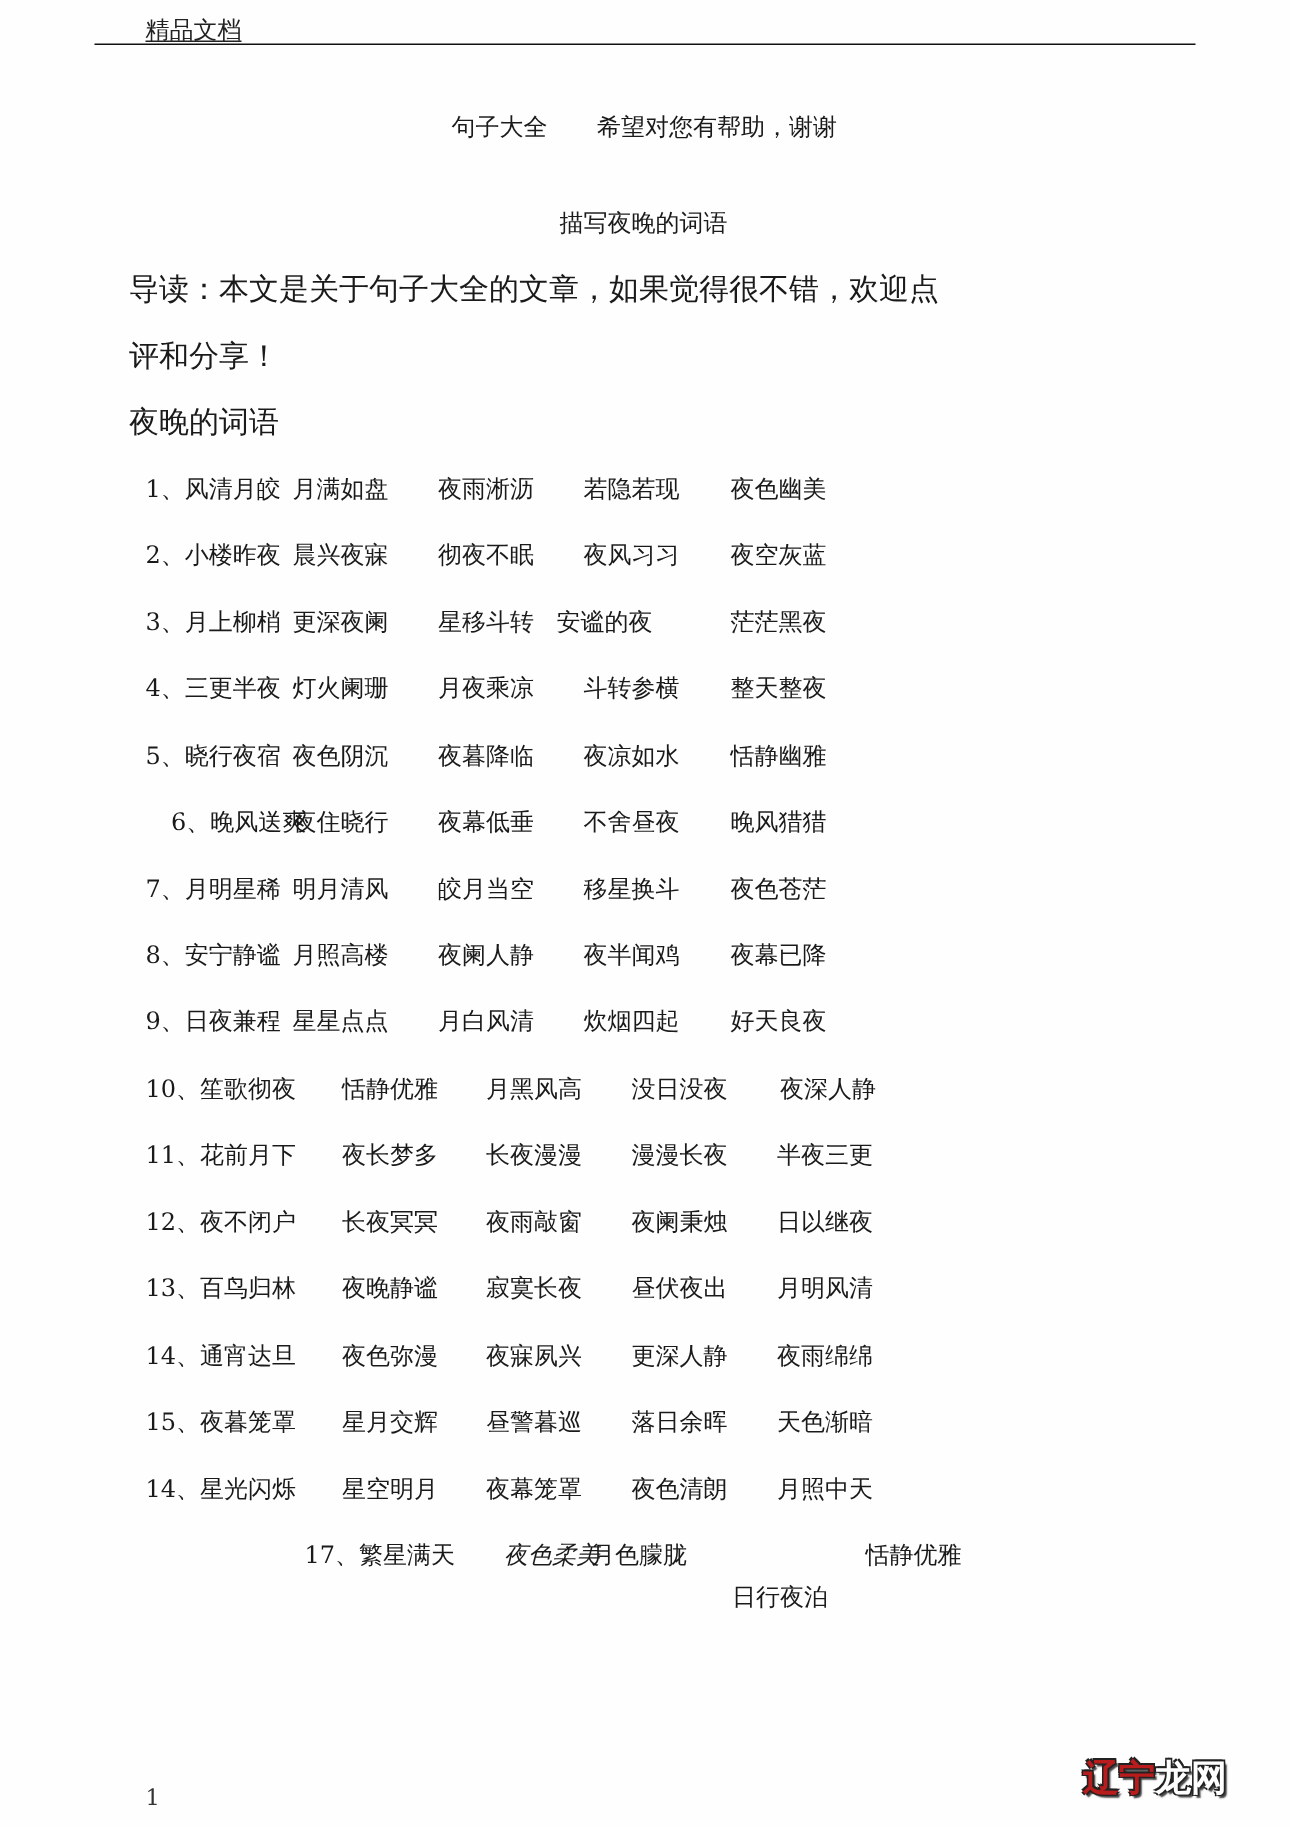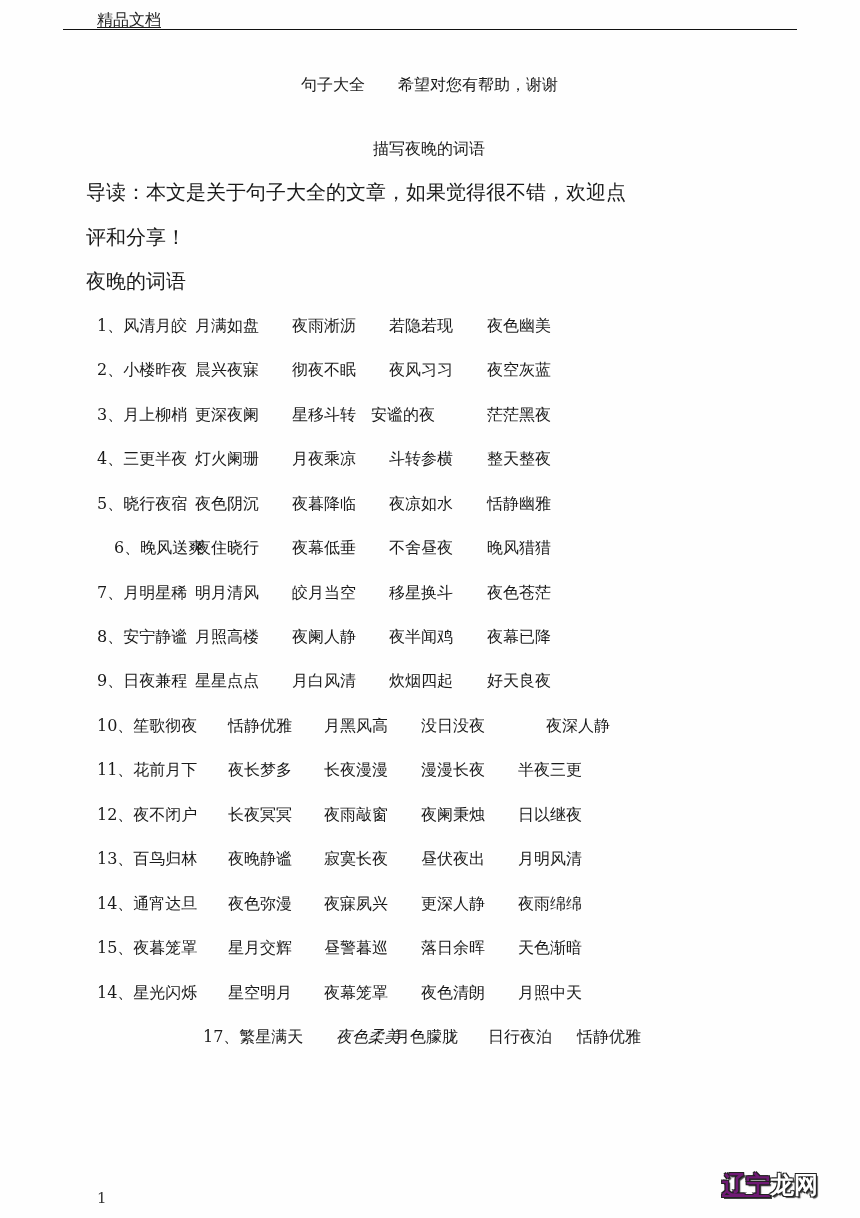--- a/index.html
+++ b/index.html
@@ -84,23 +84,22 @@
       left: 722px;
       top: 1170px;
       font-family: "DejaVu Sans", "Liberation Sans", sans-serif;
       font-weight: bold;
       font-size: 24px;
       line-height: 30px;
       letter-spacing: 0px;
       white-space: nowrap;
     }
     .watermark .wm-red {
-      color: #701a75;
+      color: #b91c1c;
       text-shadow: -1px -1px 0 #222, 1px -1px 0 #222, -1px 1px 0 #222, 1px 1px 0 #222, 2px 2px 1px #444;
-      text-decoration: underline;
     }
     .watermark .wm-white {
       color: #ffffff;
       text-shadow: -1px -1px 0 #222, 1px -1px 0 #222, -1px 1px 0 #222, 1px 1px 0 #222, 2px 2px 1px #444;
     }
   </style>
 </head>
 <body>
 
 <div>
@@ -181,21 +180,21 @@
         <span class="cell" style="left: 195px;">星星点点</span>
         <span class="cell" style="left: 292px;">月白风清</span>
         <span class="cell" style="left: 389px;">炊烟四起</span>
         <span class="cell" style="left: 487px;">好天良夜</span>
       </div>
       <div class="row" style="top: 715px;">
         <span class="cell" style="left: 97px;"><span>10、</span><span>笙歌彻夜</span></span>
         <span class="cell" style="left: 228px;">恬静优雅</span>
         <span class="cell" style="left: 324px;">月黑风高</span>
         <span class="cell" style="left: 421px;">没日没夜</span>
-        <span class="cell" style="left: 546px; text-align: right;">夜深人静</span>
+        <span class="cell" style="left: 520px; text-align: right;">夜深人静</span>
       </div>
       <div class="row" style="top: 759px;">
         <span class="cell" style="left: 97px;"><span>11、</span><span>花前月下</span></span>
         <span class="cell" style="left: 228px;">夜长梦多</span>
         <span class="cell" style="left: 324px;">长夜漫漫</span>
         <span class="cell" style="left: 421px;">漫漫长夜</span>
         <span class="cell" style="left: 518px;">半夜三更</span>
       </div>
       <div class="row" style="top: 804px;">
         <span class="cell" style="left: 97px;"><span>12、</span><span>夜不闭户</span></span>
@@ -229,21 +228,21 @@
         <span class="cell" style="left: 97px;"><span>14、</span><span>星光闪烁</span></span>
         <span class="cell" style="left: 228px;">星空明月</span>
         <span class="cell" style="left: 324px;">夜幕笼罩</span>
         <span class="cell" style="left: 421px;">夜色清朗</span>
         <span class="cell" style="left: 518px;">月照中天</span>
       </div>
       <div class="row" style="top: 1026px;">
         <span class="cell" style="left: 203px;"><span>17、</span><span>繁星满天</span></span>
         <span class="cell" style="left: 336px; font-style: italic;">夜色柔美</span>
         <span class="cell" style="left: 394px;">月色朦胧</span>
-        <span class="cell" style="left: 488px;">日行夜泊</span>
+        <span class="cell" style="left: 488px; margin-top: 28px;">日行夜泊</span>
         <span class="cell" style="left: 577px;">恬静优雅</span>
       </div>
     </div>
 
   <div class="page-number">1</div>
 
   <div class="watermark">
     <span class="wm-red">辽宁</span><span class="wm-white">龙网</span>
   </div>
 </div>

